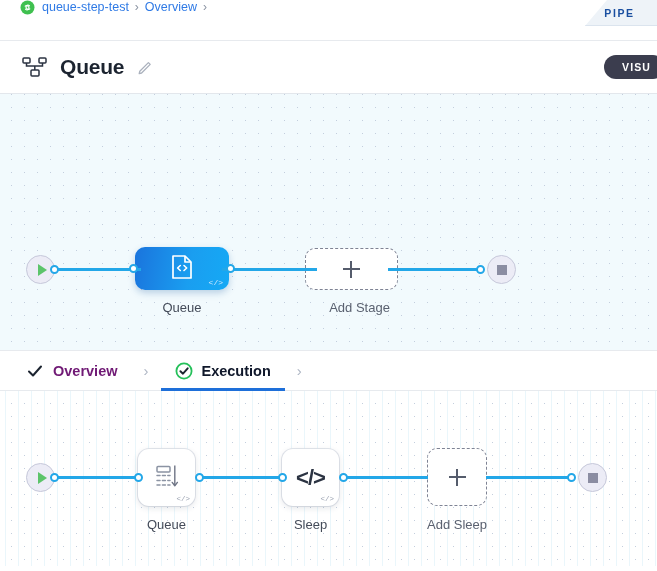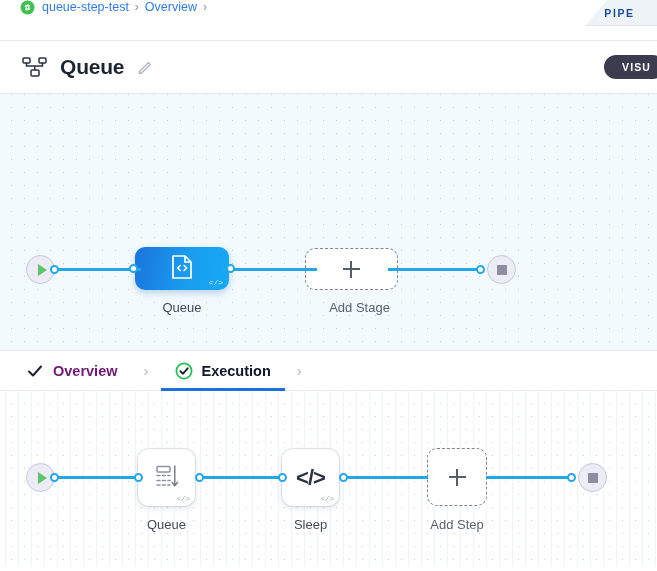--- a/index.html
+++ b/index.html
@@ -374,21 +374,21 @@
       </div>
       <span class="port" style="left:-4px; top:24px;"></span>
       <span class="port" style="left:57px; top:24px;"></span>
       <span class="node-caption" style="left:-8px; top:68px; width:73px;">Sleep</span>
     </div>
 
     <div class="node" style="left:427px; top:57px;">
       <div class="add-node add-step-box">
         <span class="plus-glyph"></span>
       </div>
-      <span class="node-caption caption-muted" style="left:-8px; top:69px; width:76px;">Add Step</span>
+      <span class="node-caption caption-muted" style="left:-8px; top:69px; width:76px;">Add Sleep</span>
     </div>
 
     <div class="node" style="left:568px; top:72px;">
       <span class="port" style="left:-1px; top:10px; z-index:7;"></span>
       <div class="endpoint" style="margin-left:10px;">
         <span class="stop-sq"></span>
       </div>
     </div>
   </div>
 

